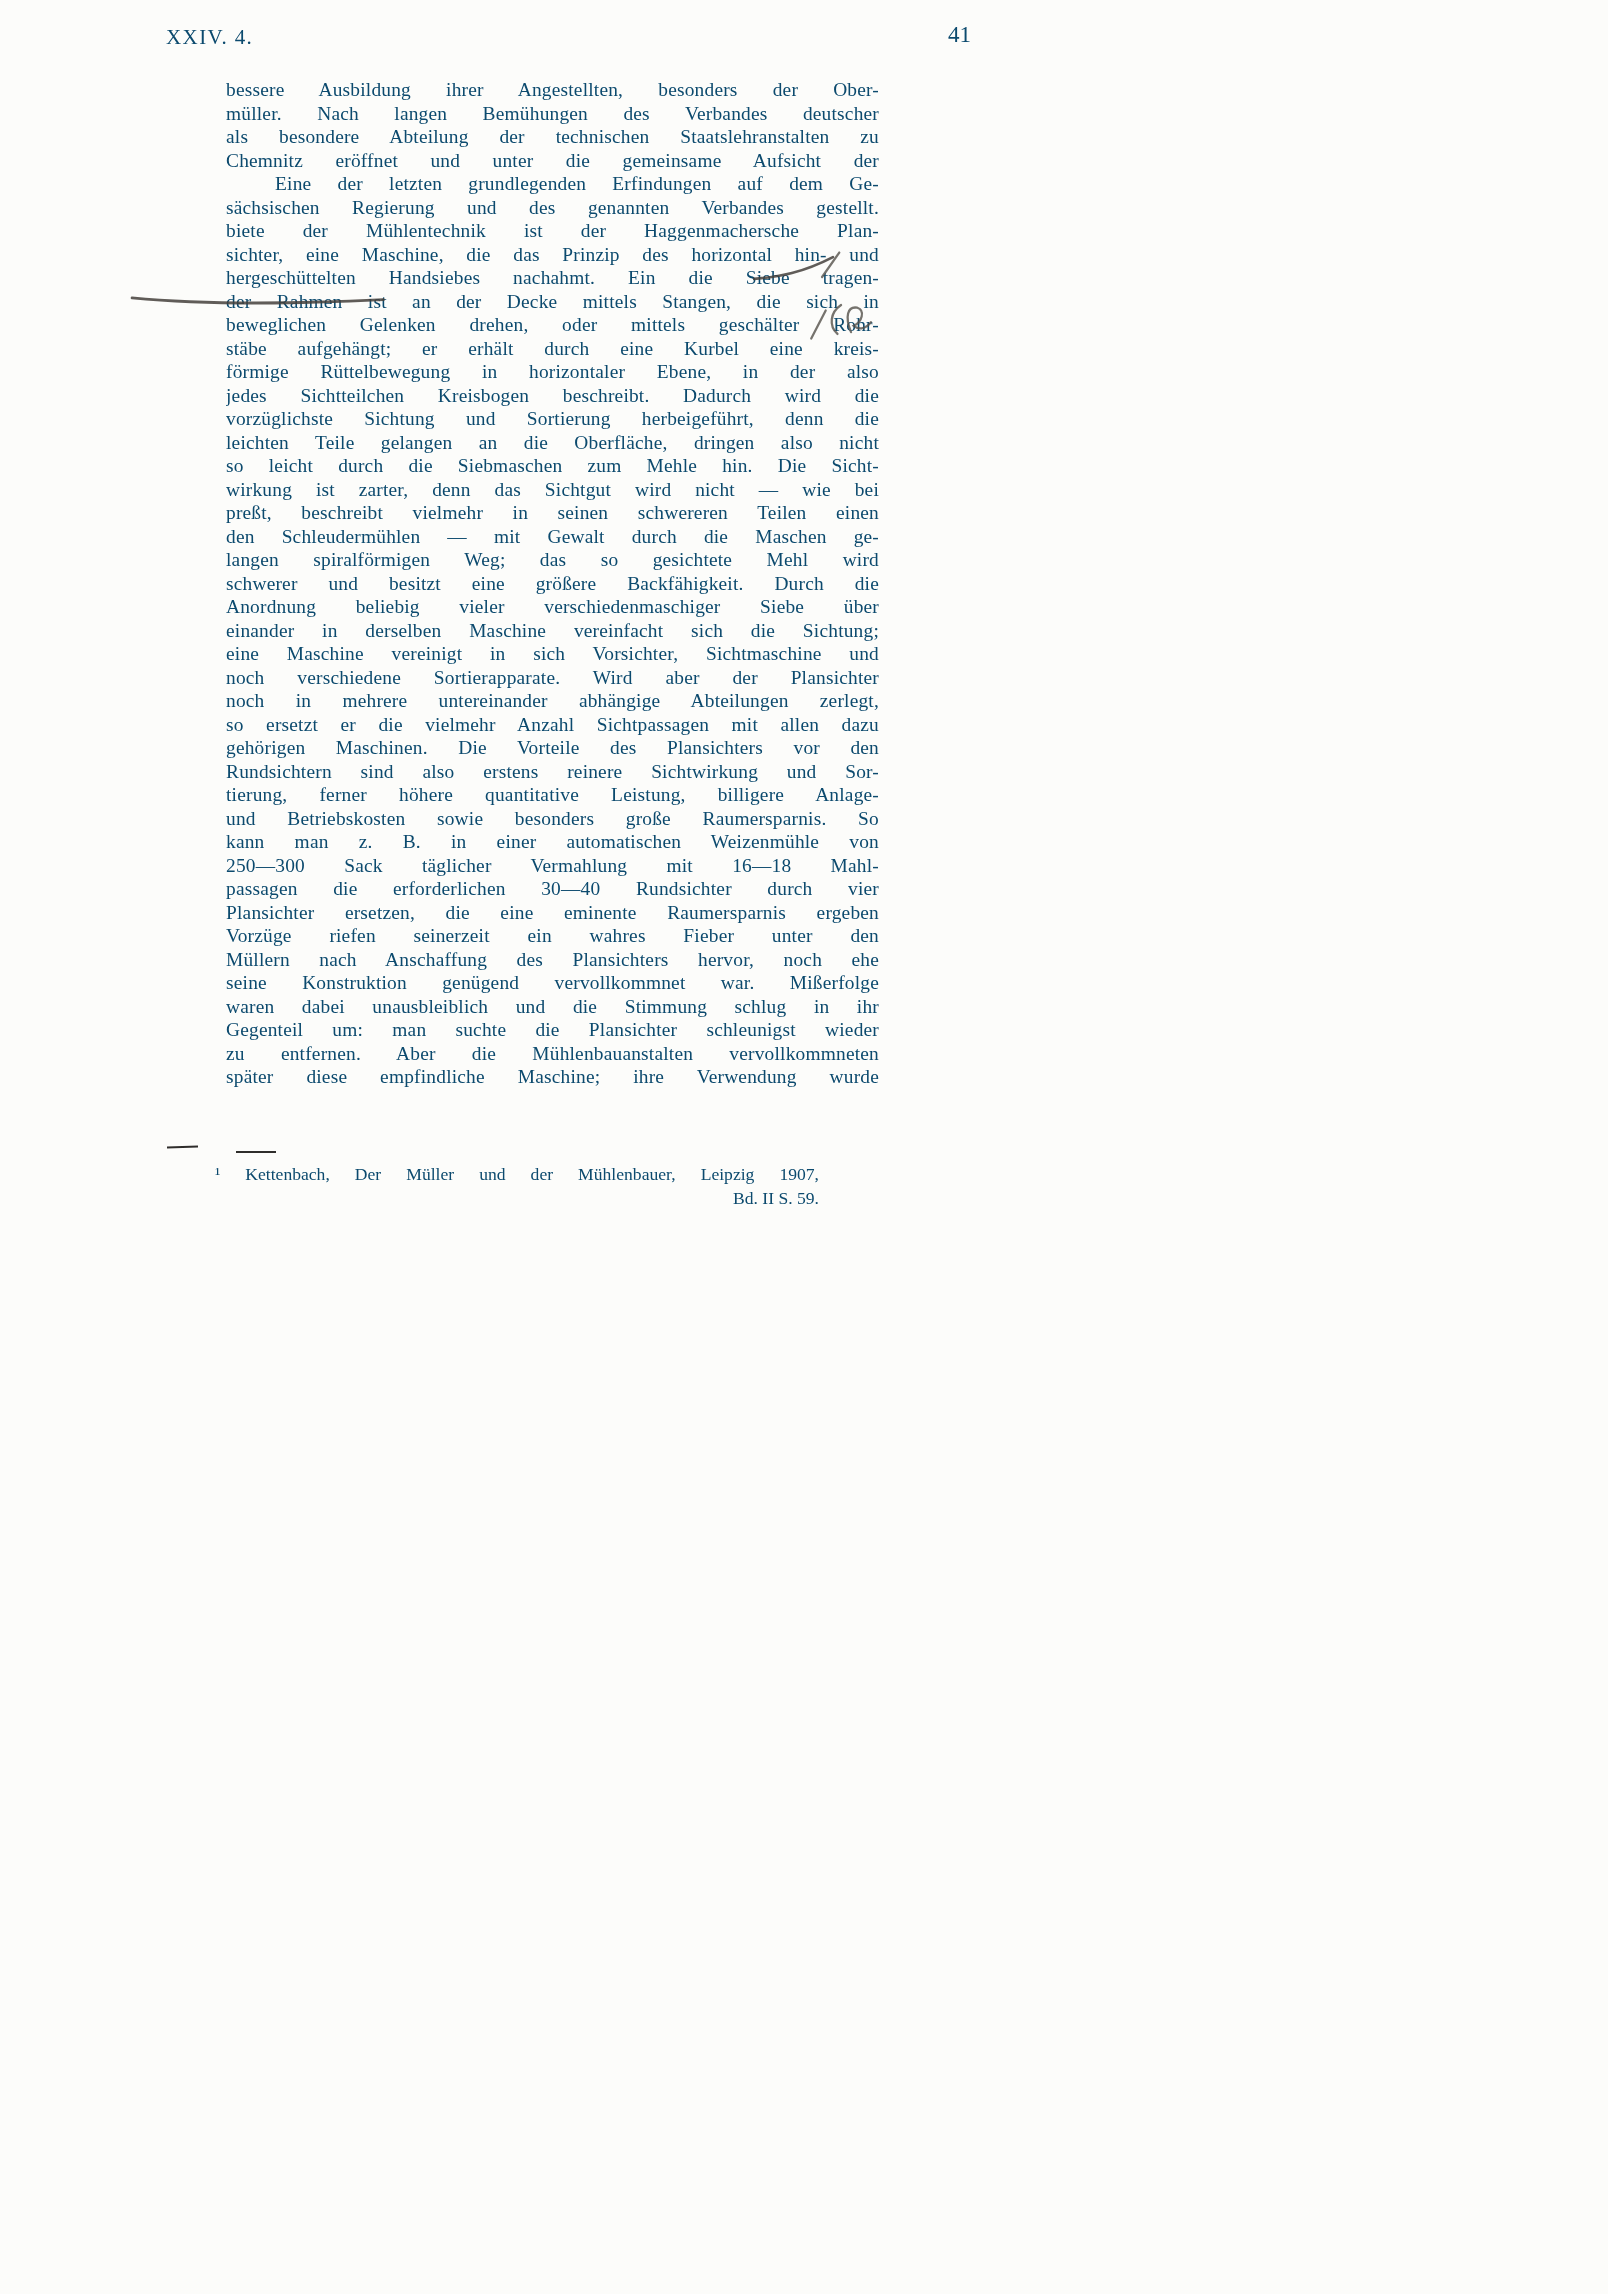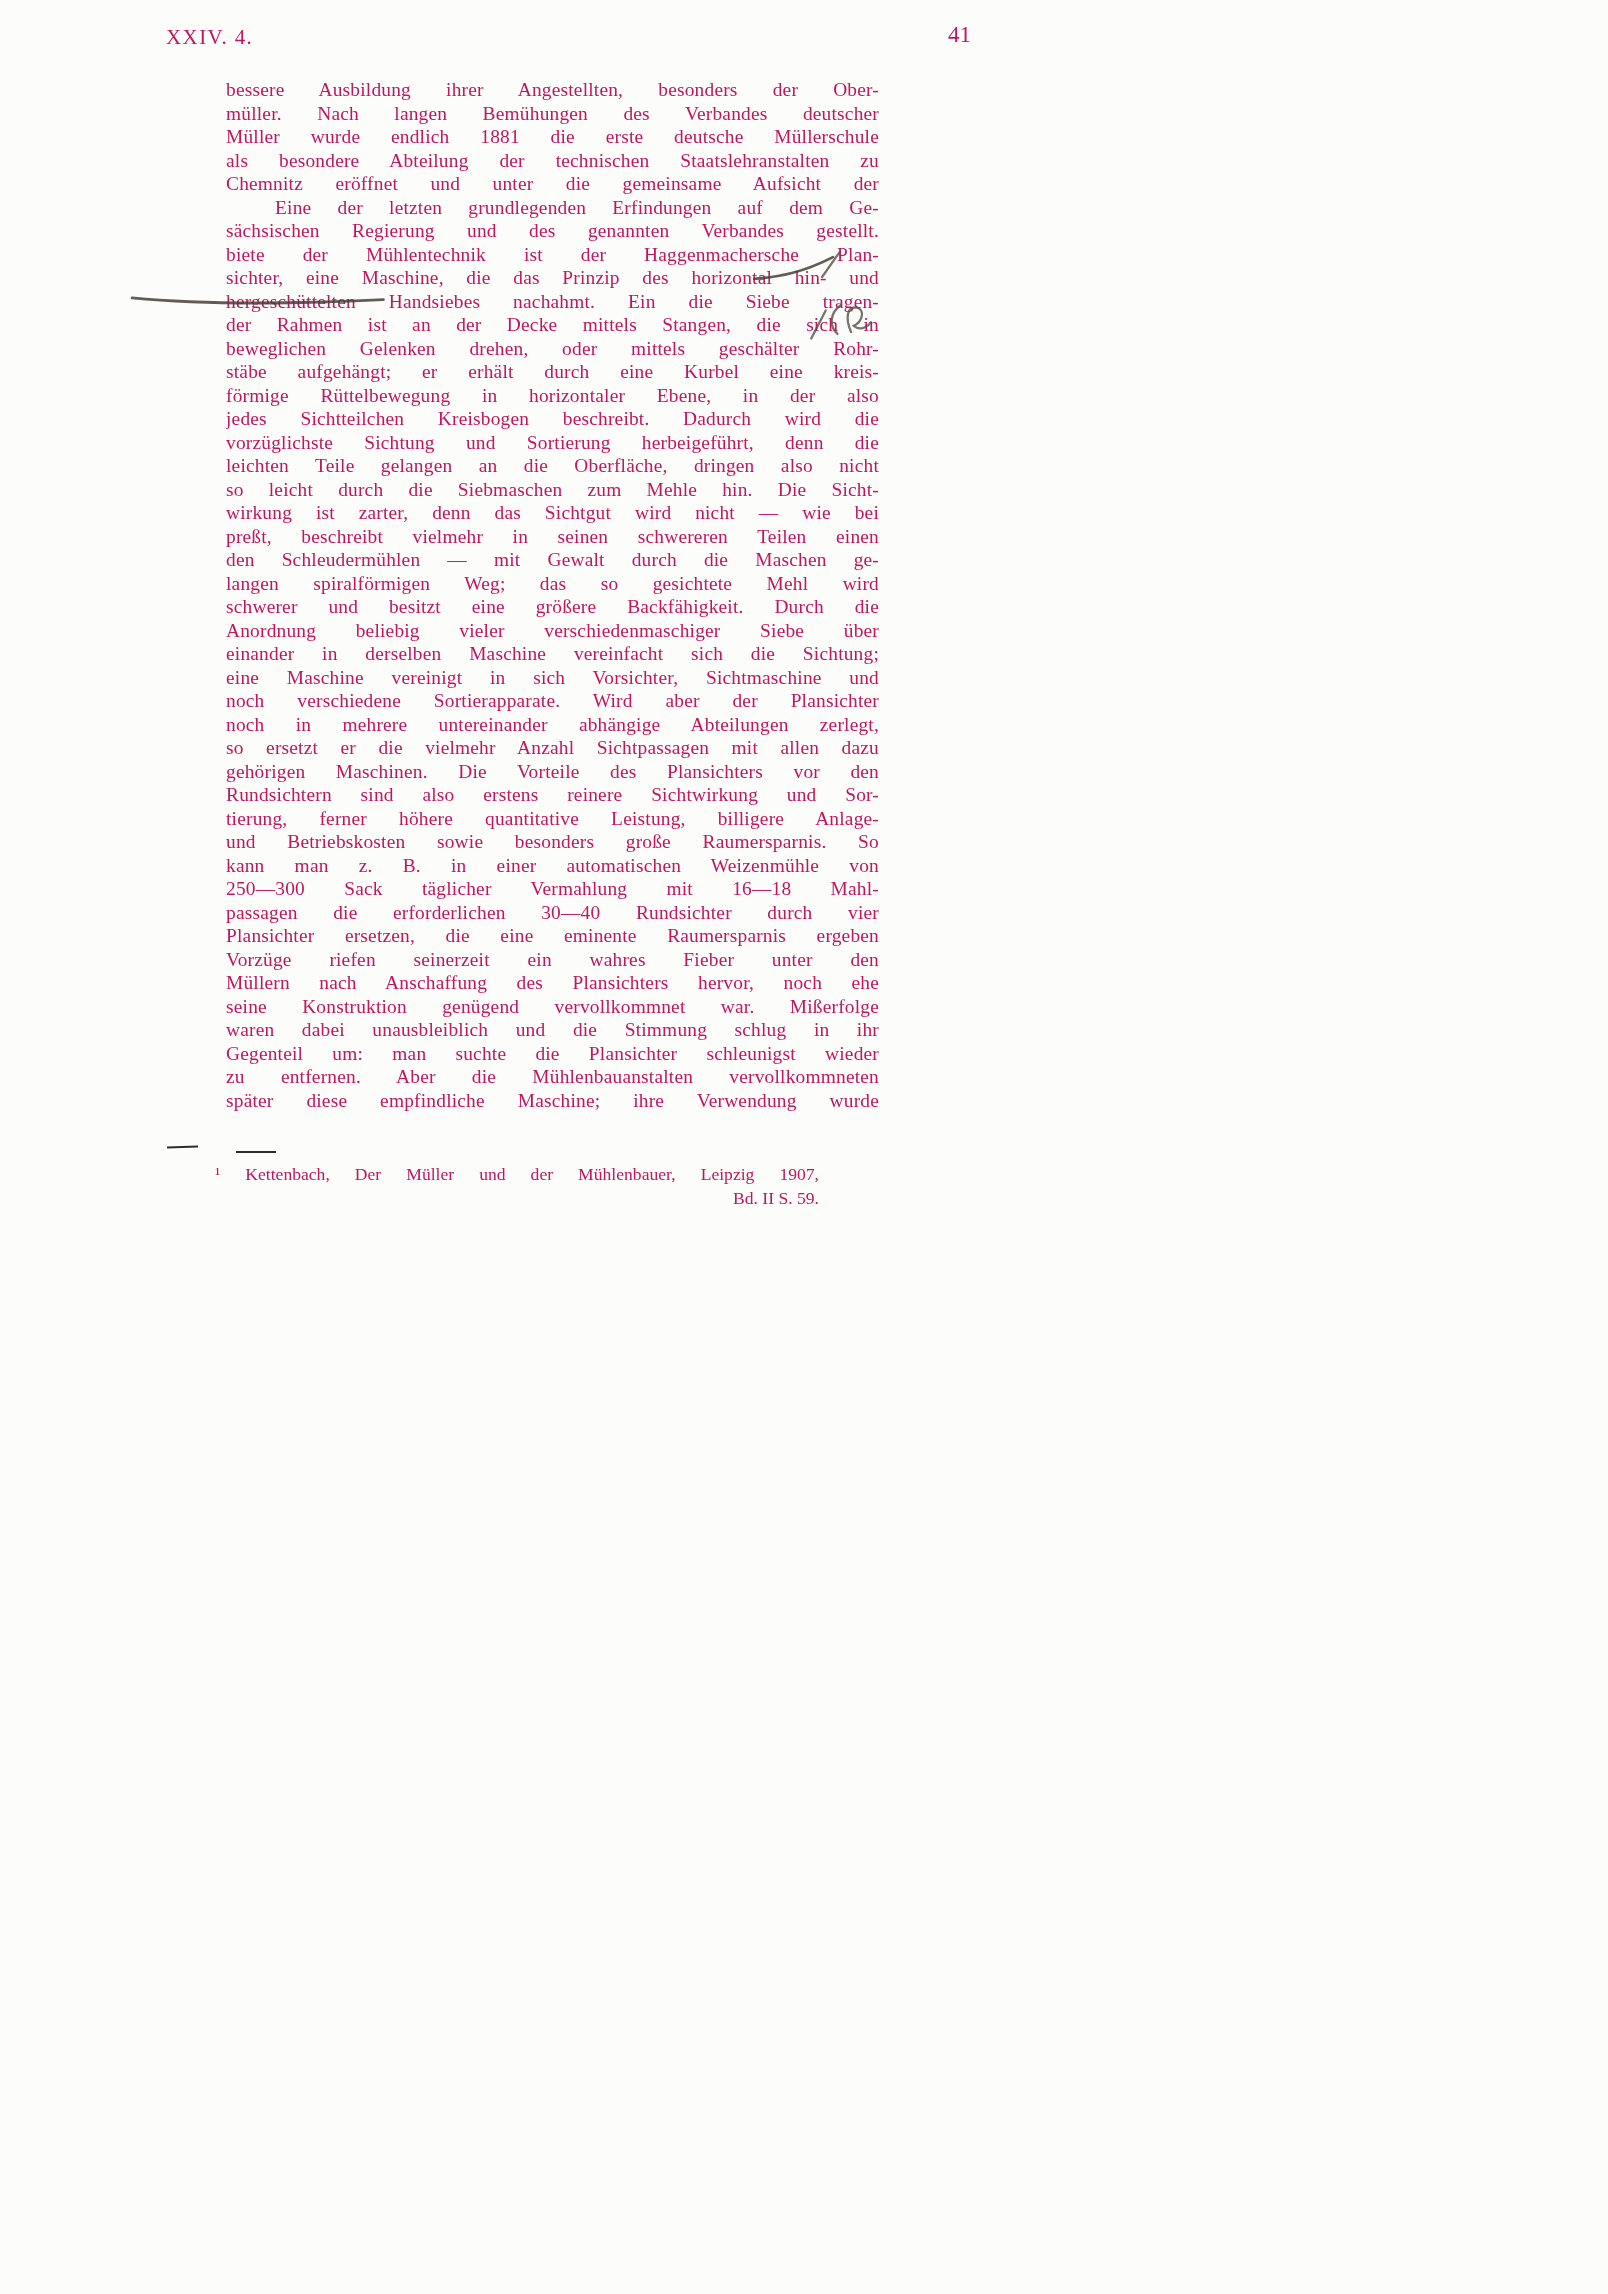--- a/index.html
+++ b/index.html
@@ -1,20 +1,20 @@
 <!DOCTYPE html>
 <html style="font-size:14.5px"><head>
 <meta charset="utf-8">
 <style>
   html, body { margin:0; padding:0; background:#ffffff; }
   .page {
     position:relative;
     width:1608px; height:2294px;
     background:#fcfcfa;
-    color:#be185d;
+    color:#0c4a6e;
     font-family:"Liberation Serif","DejaVu Serif",serif;
     overflow:hidden;
   }
   .header-left {
     position:absolute; left:166px; top:25px;
     font-size:21px; letter-spacing:1.4px;
   }
   .header-right {
     position:absolute; left:948px; top:22px;
     font-size:23px;
@@ -58,21 +58,20 @@
 <body>
 
 <div class="page">
 
   <div class="header-left">XXIV. 4.</div>
   <div class="header-right">41</div>
 
   <div class="body-block">
     <div class="line">bessere Ausbildung ihrer Angestellten, besonders der Ober-</div>
     <div class="line">müller. Nach langen Bemühungen des Verbandes deutscher</div>
-    <div class="line">Müller wurde endlich 1881 die erste deutsche Müllerschule</div>
     <div class="line">als besondere Abteilung der technischen Staatslehranstalten zu</div>
     <div class="line">Chemnitz eröffnet und unter die gemeinsame Aufsicht der</div>
     <div class="line indent">Eine der letzten grundlegenden Erfindungen auf dem Ge-</div>
     <div class="line">sächsischen Regierung und des genannten Verbandes gestellt.</div>
     <div class="line">biete der Mühlentechnik ist der Haggenmachersche Plan-</div>
     <div class="line">sichter, eine Maschine, die das Prinzip des horizontal hin- und</div>
     <div class="line">hergeschüttelten Handsiebes nachahmt. Ein die Siebe tragen-</div>
     <div class="line">der Rahmen ist an der Decke mittels Stangen, die sich in</div>
     <div class="line">beweglichen Gelenken drehen, oder mittels geschälter Rohr-</div>
     <div class="line">stäbe aufgehängt; er erhält durch eine Kurbel eine kreis-</div>

